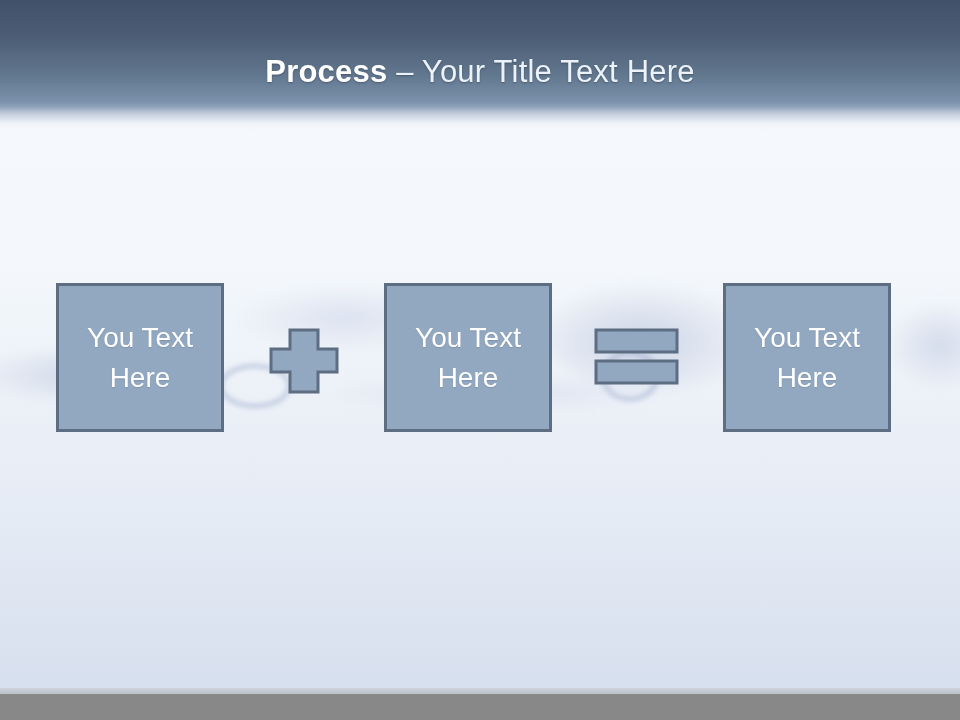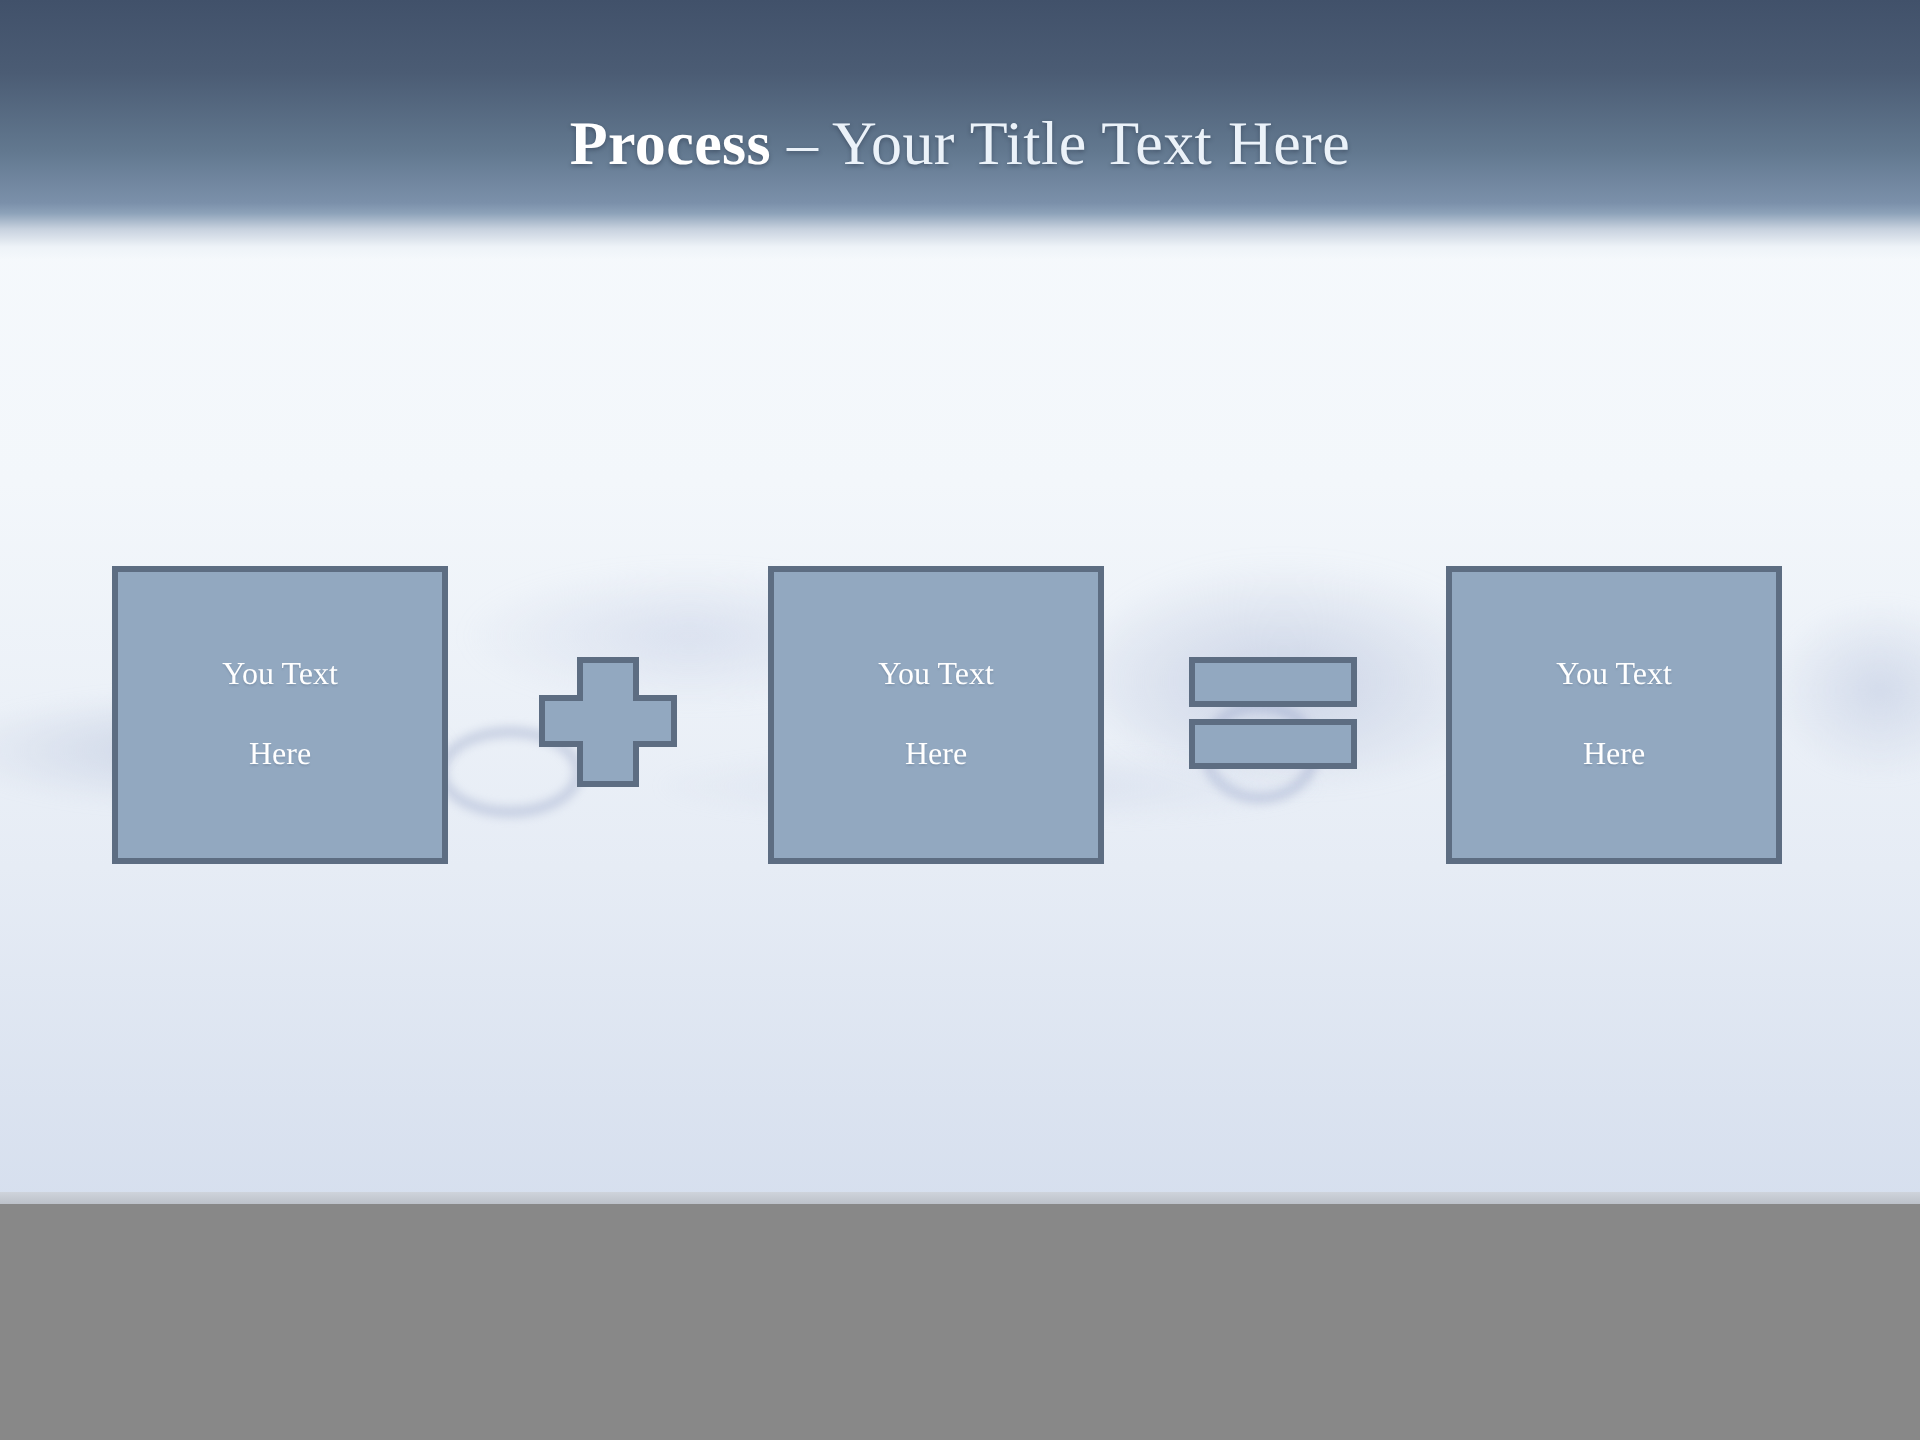--- a/index.html
+++ b/index.html
@@ -1,20 +1,20 @@
 <!DOCTYPE html>
 <html style="--header-top: #41516a; --header-mid: #62788f; --header-bottom: #8da2b9; --title-text: #ffffff; --shape-fill: #92a8c0; --shape-border: #5d6d82; --box-text: #ffffff; --bg-top: #f7fafd; --bg-bottom: #d6dfee;"><head>
 <meta charset="utf-8">
 <style>
   html,body{margin:0;padding:0;background:#888;}
   .slide{
     position:relative;
-    width:960px;height:602px;
+    width:960px;height:694px;
     overflow:hidden;
-    font-family:Liberation Serif, serif;
+    font-family:Liberation Sans, sans-serif;
     background:linear-gradient(180deg,
       var(--bg-top,#f7fafd) 0%,
       #f3f7fb 40%,
       #e6ecf5 72%,
       var(--bg-bottom,#d6dfee) 100%);
   }
 
   
   .header{
     position:absolute;left:0;top:0;width:960px;height:130px;
@@ -64,21 +64,21 @@
       filter:blur(4px);}
 
   
   .process-box{
     position:absolute;top:283px;width:168px;height:149px;
     box-sizing:border-box;
     background:var(--shape-fill,#92a8c0);
     border:3px solid var(--shape-border,#5d6d82);
     display:flex;flex-direction:column;align-items:center;justify-content:center;
     color:var(--box-text,#ffffff);
-    font-size:16px;line-height:40px;
+    font-size:28px;line-height:40px;
     text-shadow:0 1px 1px rgba(40,55,75,0.15);
   }
   .box-1{left:56px;}
   .box-2{left:384px;}
   .box-3{left:723px;}
 
   
   .op-plus{position:absolute;left:269px;top:328px;}
   .op-equals{position:absolute;left:593px;top:327px;}
   .op-shape{fill:var(--shape-fill,#92a8c0);stroke:var(--shape-border,#5d6d82);stroke-width:3;}

